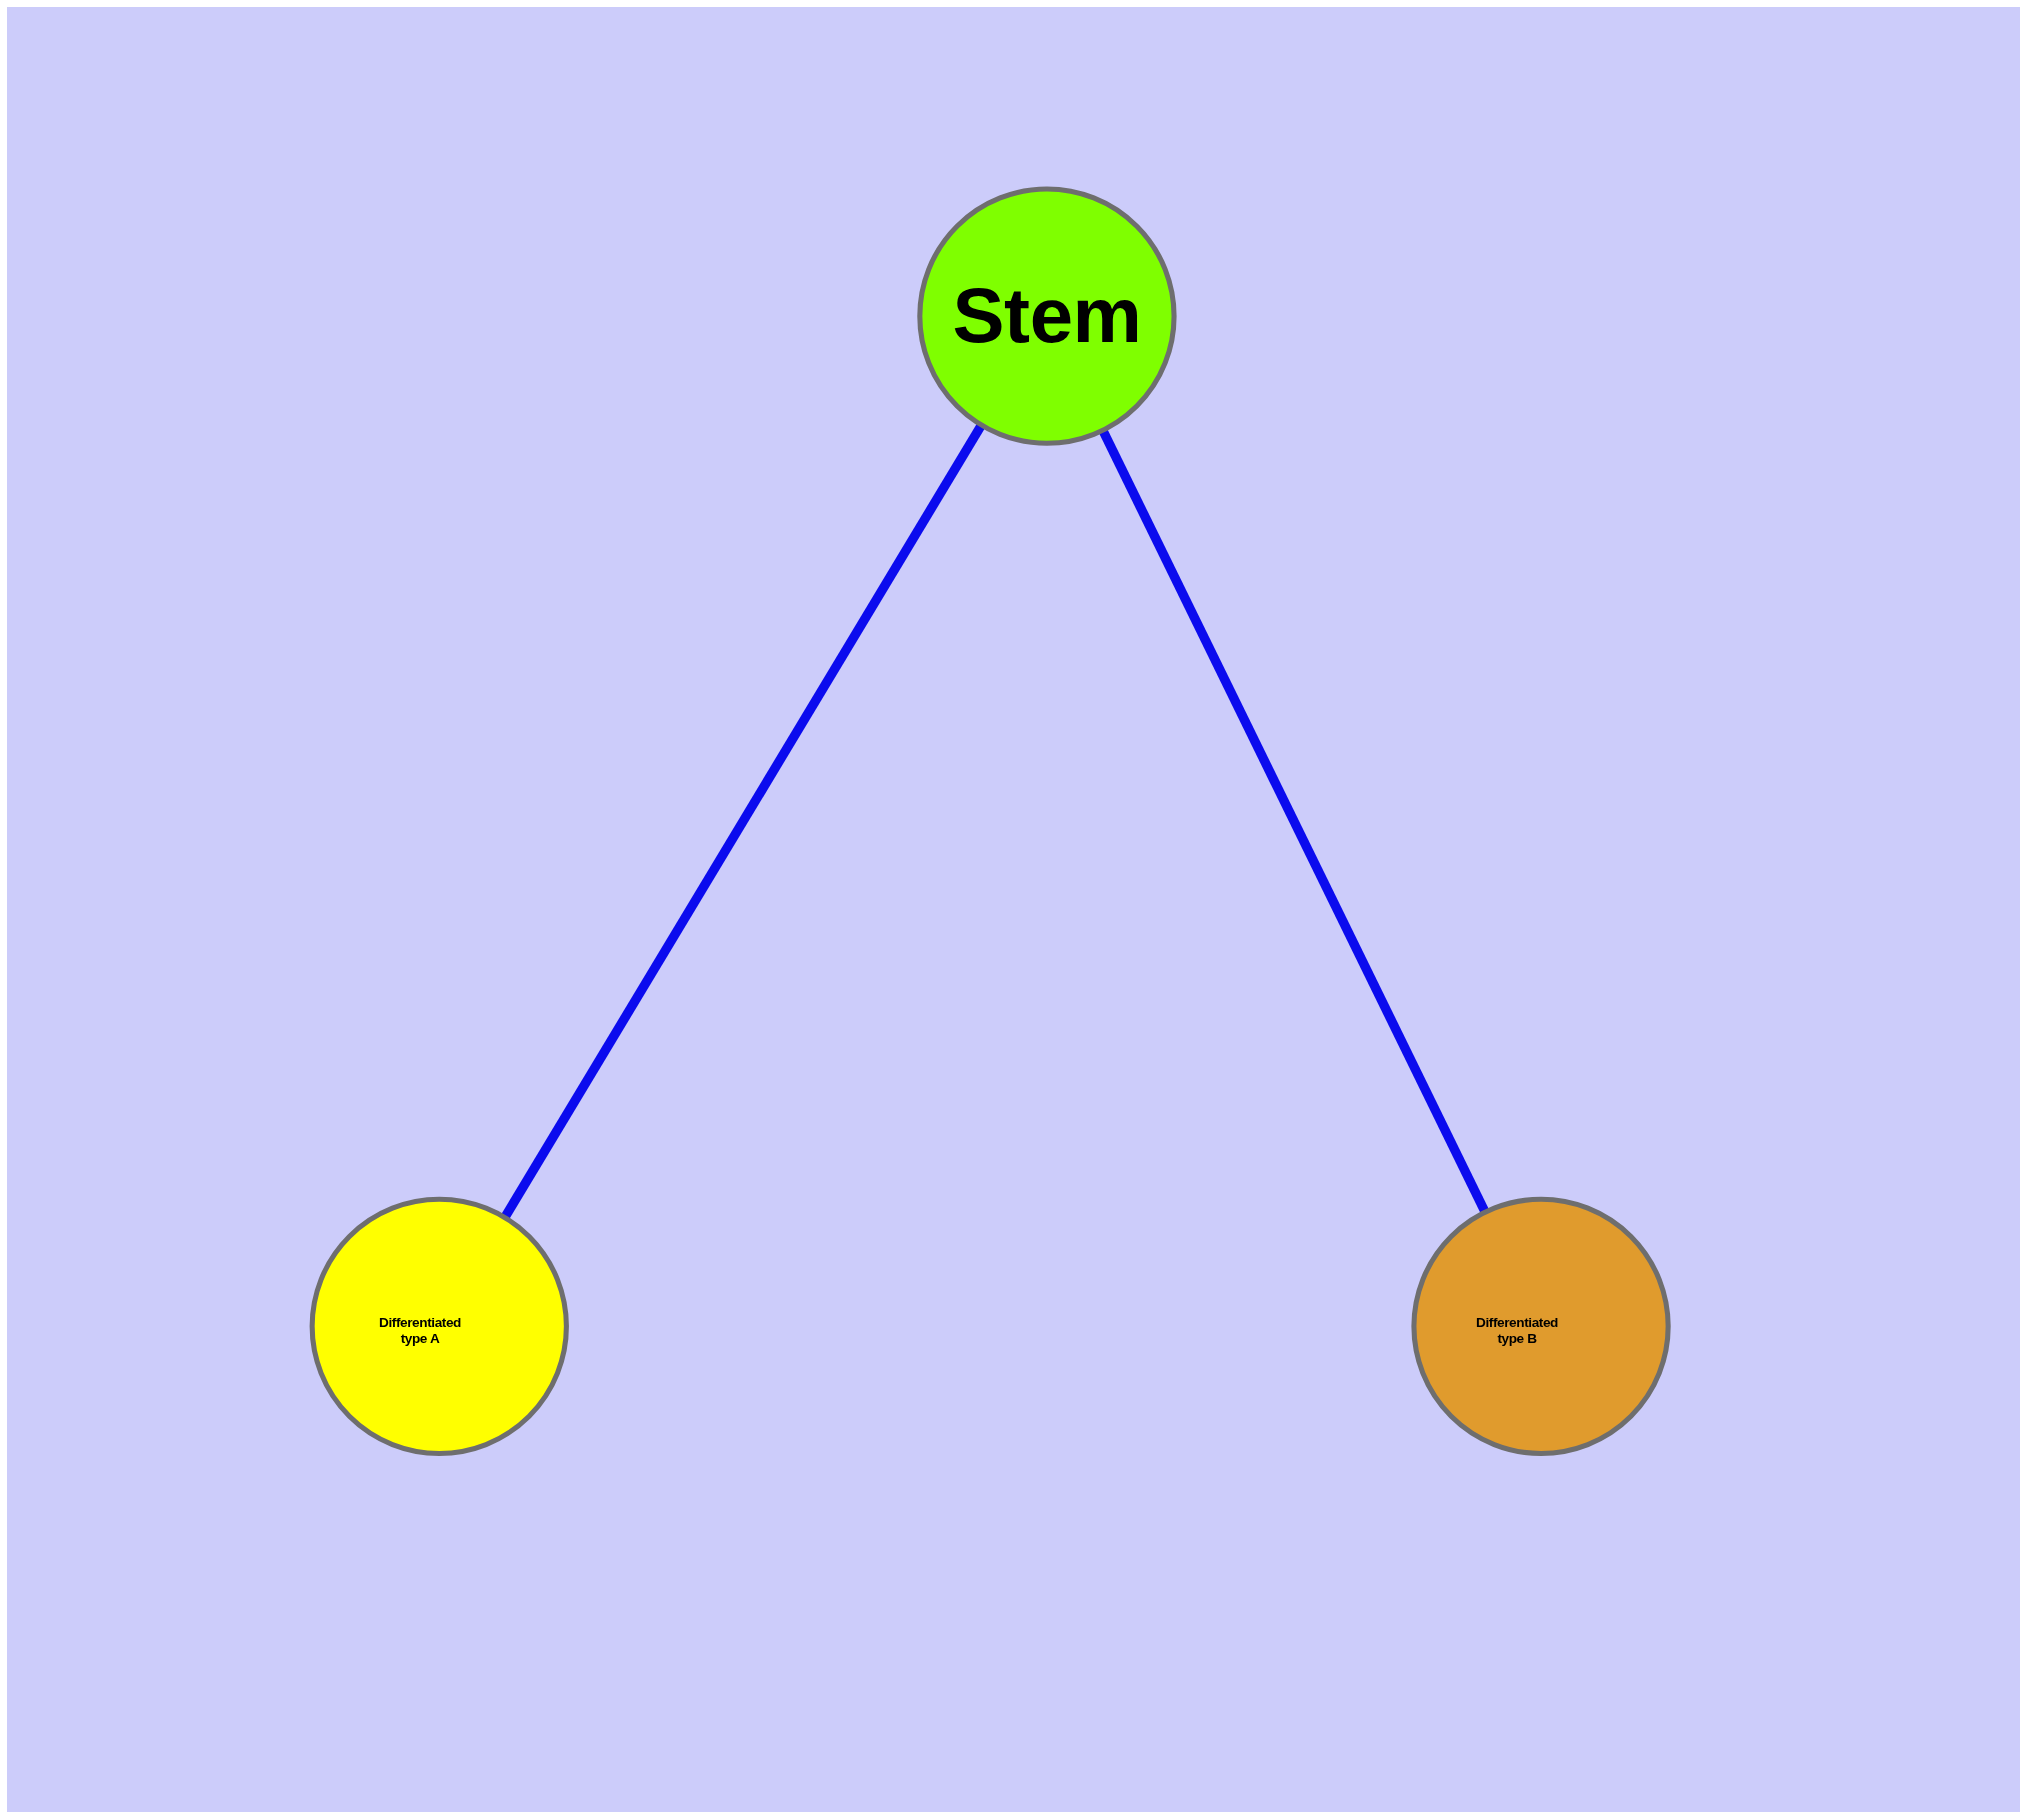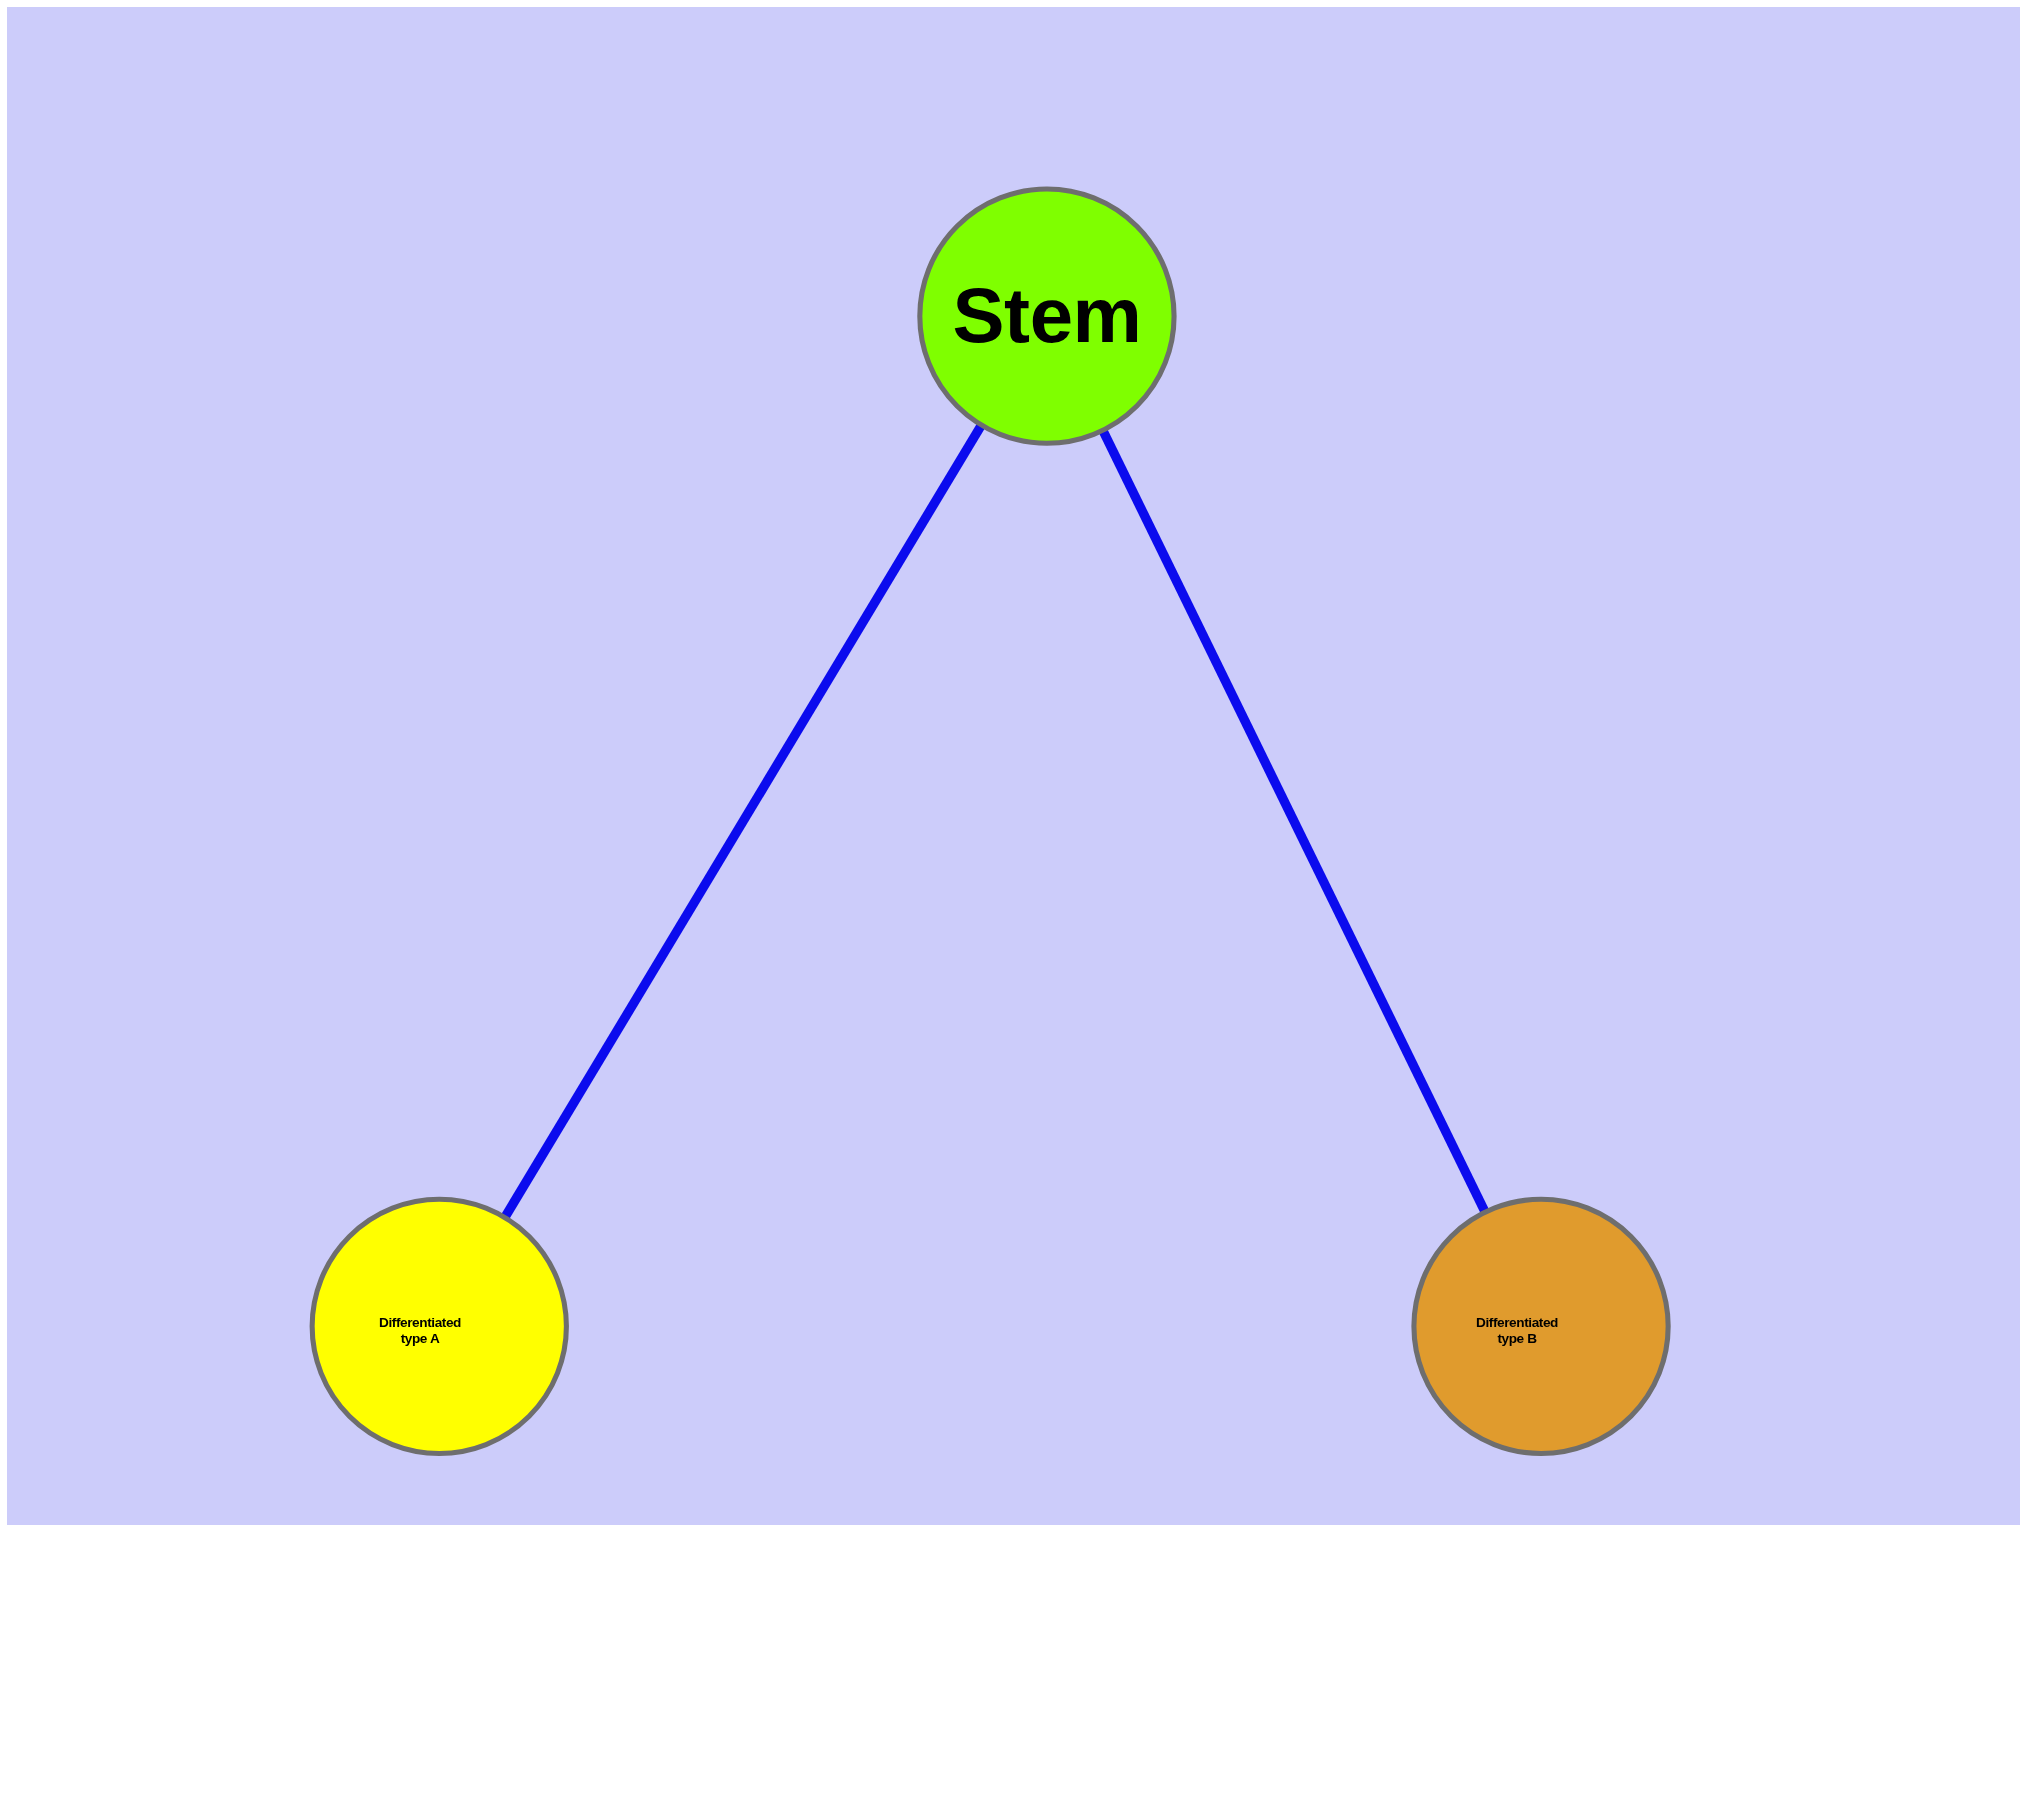--- a/index.html
+++ b/index.html
@@ -41,21 +41,21 @@
     pointer-events: none;
     transform: translate(-50%, -50%);
   }
   .label-stem {
     font-size: 78px;
   }
 </style>
 </head>
 <body>
 
-<div id="canvas" style="width: 2021px; height: 1525px; background: rgb(255, 255, 255);">
+<div id="canvas" style="width: 2021px; height: 1812px; background: rgb(255, 255, 255);">
 
   <div id="plot-background" style="background: rgb(204, 204, 250);"></div>
 
   <svg id="graph-svg" viewBox="0 0 2384 2138" xmlns="http://www.w3.org/2000/svg">
     <g id="edge-layer">
         <line x1="1158.7138564467891" y1="499.82438370352486" x2="594.2861435532109" y2="1438.175616296475" stroke="#0B0BEE" stroke-width="11" stroke-linecap="butt"></line>
         <line x1="1300.0251034267073" y1="505.95012570263333" x2="1752.9748965732927" y2="1432.0498742973666" stroke="#0B0BEE" stroke-width="11" stroke-linecap="butt"></line>
       </g>
     <g id="node-layer">
         <circle cx="1235" cy="373" r="150" fill="#7FFF00" stroke="#6E6E6E" stroke-width="6"></circle>

